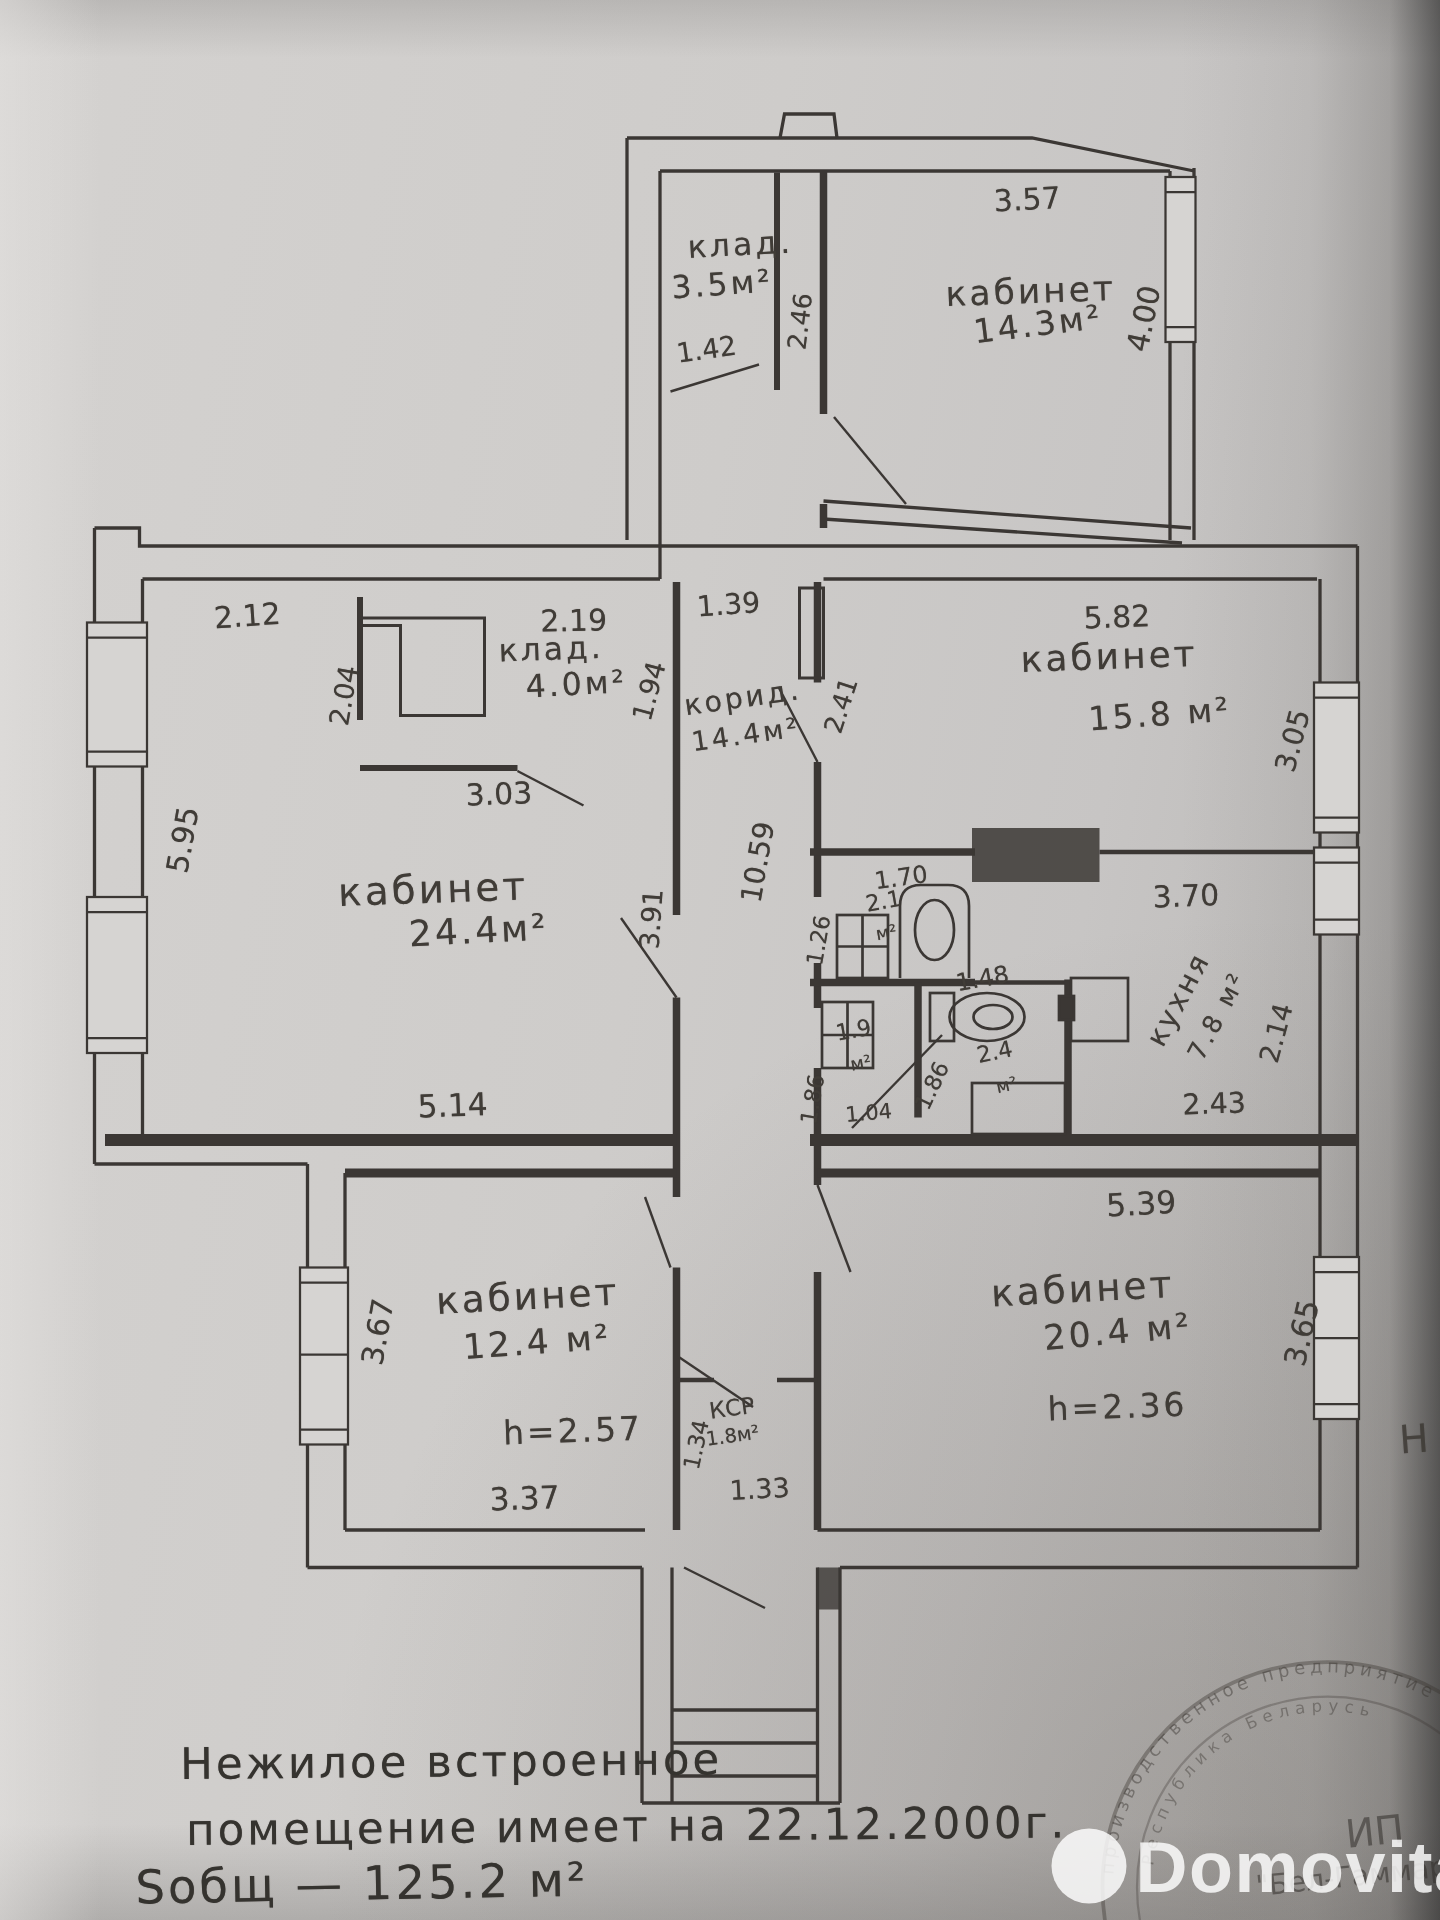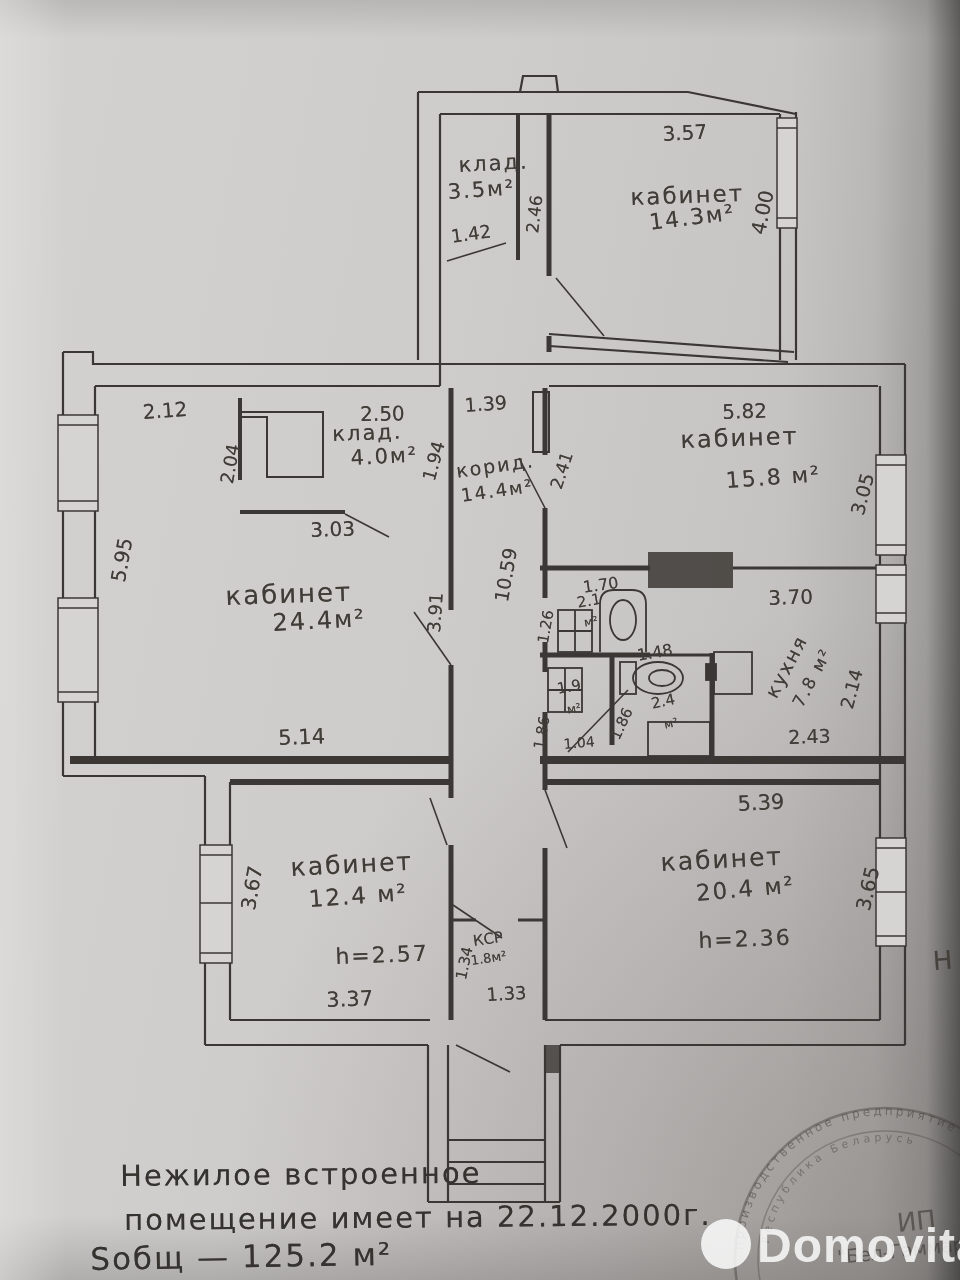--- a/index.html
+++ b/index.html
@@ -192,21 +192,21 @@
   <span class="lbl hand" style="left:660px;top:850px;font-size:25px;transform:rotate(-3deg)">кабинет</span>
   <span class="lbl hand" style="left:695px;top:882px;font-size:23px;transform:rotate(-5deg)">20.4 м²</span>
   <span class="lbl hand" style="left:698px;top:930px;font-size:22px;transform:rotate(-2deg)">h=2.36</span>
 
   <span class="lbl" style="left:662px;top:124px;font-size:20px;transform:rotate(-3deg)">3.57</span>
   <span class="lbl" style="left:748px;top:232px;font-size:20px;transform:rotate(-78deg)">4.00</span>
   <span class="lbl" style="left:524px;top:232px;font-size:17px;transform:rotate(-83deg)">2.46</span>
   <span class="lbl" style="left:450px;top:228px;font-size:18px;transform:rotate(-8deg)">1.42</span>
 
   <span class="lbl" style="left:142px;top:402px;font-size:20px;transform:rotate(-4deg)">2.12</span>
-  <span class="lbl" style="left:360px;top:404px;font-size:20px;transform:rotate(-1deg)">2.50</span>
+  <span class="lbl" style="left:360px;top:404px;font-size:20px;transform:rotate(-1deg)">2.19</span>
   <span class="lbl" style="left:420px;top:478px;font-size:18px;transform:rotate(-75deg)">1.94</span>
   <span class="lbl" style="left:218px;top:482px;font-size:18px;transform:rotate(-80deg)">2.04</span>
   <span class="lbl" style="left:310px;top:520px;font-size:20px;transform:rotate(-2deg)">3.03</span>
   <span class="lbl" style="left:108px;top:580px;font-size:20px;transform:rotate(-80deg)">5.95</span>
 
   <span class="lbl" style="left:464px;top:396px;font-size:19px;transform:rotate(-4deg)">1.39</span>
   <span class="lbl" style="left:548px;top:486px;font-size:17px;transform:rotate(-72deg)">2.41</span>
   <span class="lbl" style="left:722px;top:402px;font-size:20px;transform:rotate(-2deg)">5.82</span>
   <span class="lbl" style="left:848px;top:512px;font-size:19px;transform:rotate(-75deg)">3.05</span>
   <span class="lbl" style="left:492px;top:600px;font-size:19px;transform:rotate(-80deg)">10.59</span>

